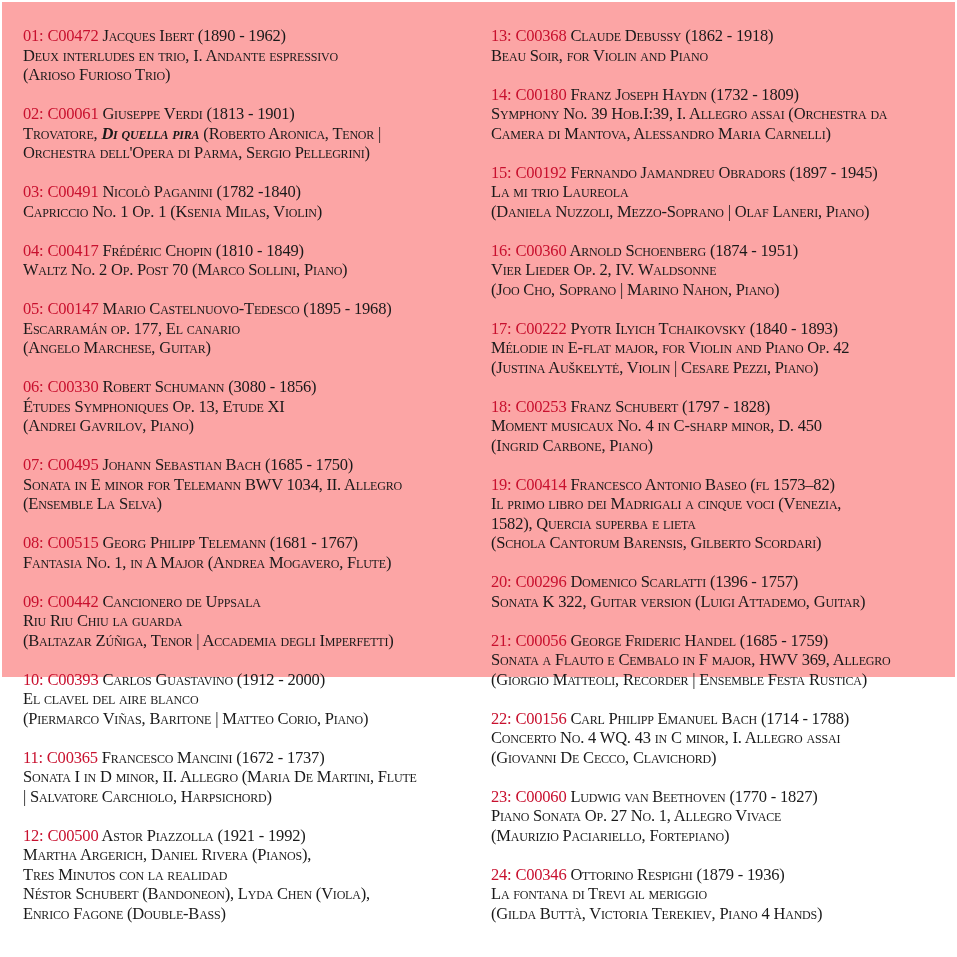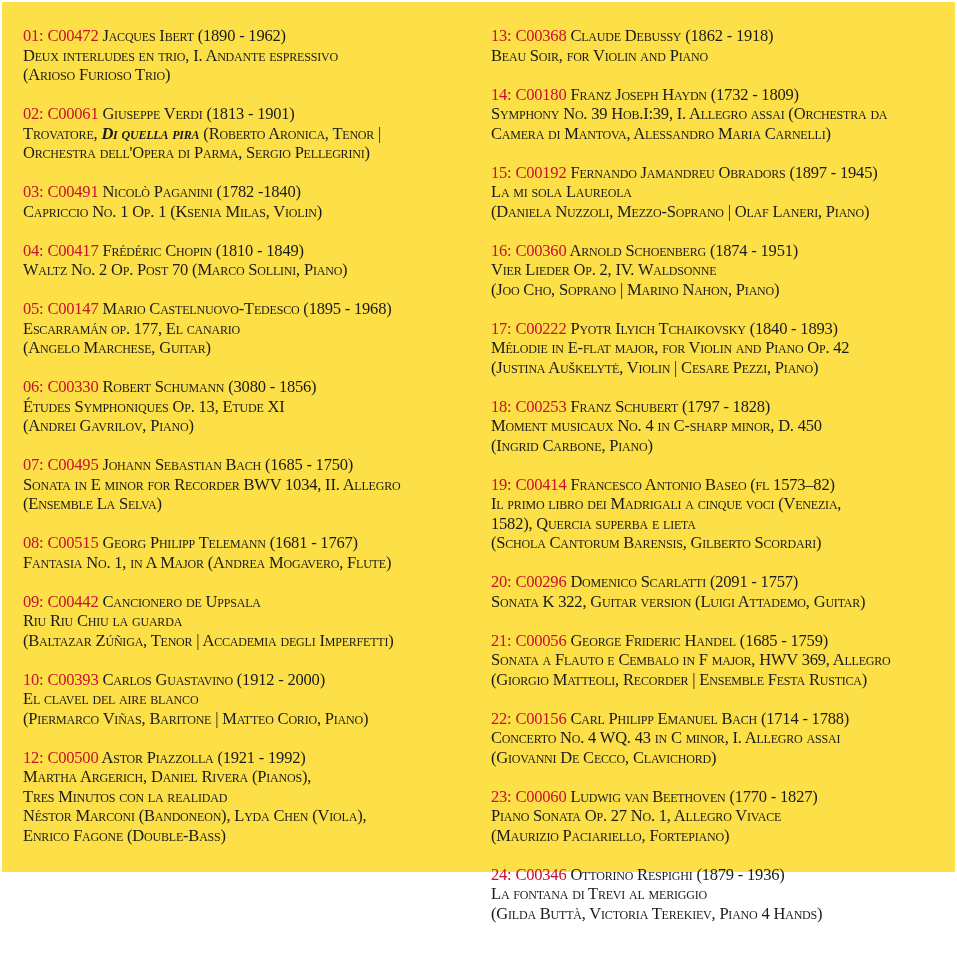--- a/index.html
+++ b/index.html
@@ -11,22 +11,22 @@
       width: 957px;
       height: 957px;
       overflow: hidden;
       position: relative;
     }
     .page {
       position: absolute;
       left: 2px;
       top: 2px;
       width: 953px;
-      height: 870px;
-      background: #fde047;
+      height: 675px;
+      background: #fca5a5;
     }
     .column {
       position: absolute;
       top: 24px;
       font-family: "Liberation Serif", "DejaVu Serif", serif;
       font-variant: small-caps;
       font-size: 16.5px;
       line-height: 19.5px;
       color: #1a1a1a;
       letter-spacing: -0.2px;
@@ -73,58 +73,63 @@
         <span class="line">Escarramán op. 177, El canario</span>
         <span class="line">(Angelo Marchese, Guitar)</span>
       </div>
       <div class="track">
         <span class="line"><span class="code">06: C00330</span> <span>Robert Schumann (3080 - 1856)</span></span>
         <span class="line">Études Symphoniques Op. 13, Etude XI</span>
         <span class="line">(Andrei Gavrilov, Piano)</span>
       </div>
       <div class="track">
         <span class="line"><span class="code">07: C00495</span> <span>Johann Sebastian Bach (1685 - 1750)</span></span>
-        <span class="line">Sonata in E minor for Recorder BWV 1034, II. Allegro</span>
+        <span class="line">Sonata in E minor for Telemann BWV 1034, II. Allegro</span>
         <span class="line">(Ensemble La Selva)</span>
       </div>
       <div class="track">
         <span class="line"><span class="code">08: C00515</span> <span>Georg Philipp Telemann (1681 - 1767)</span></span>
         <span class="line">Fantasia No. 1, in A Major (Andrea Mogavero, Flute)</span>
       </div>
       <div class="track">
         <span class="line"><span class="code">09: C00442</span> <span>Cancionero de Uppsala</span></span>
         <span class="line">Riu Riu Chiu la guarda</span>
         <span class="line">(Baltazar Zúñiga, Tenor | Accademia degli Imperfetti)</span>
       </div>
       <div class="track">
         <span class="line"><span class="code">10: C00393</span> <span>Carlos Guastavino (1912 - 2000)</span></span>
         <span class="line">El clavel del aire blanco</span>
         <span class="line">(Piermarco Viñas, Baritone | Matteo Corio, Piano)</span>
       </div>
       <div class="track">
+        <span class="line"><span class="code">11: C00365</span> <span>Francesco Mancini (1672 - 1737)</span></span>
+        <span class="line">Sonata I in D minor, II. Allegro (Maria De Martini, Flute</span>
+        <span class="line">| Salvatore Carchiolo, Harpsichord)</span>
+      </div>
+      <div class="track">
         <span class="line"><span class="code">12: C00500</span> <span>Astor Piazzolla (1921 - 1992)</span></span>
         <span class="line">Martha Argerich, Daniel Rivera (Pianos),</span>
         <span class="line">Tres Minutos con la realidad</span>
-        <span class="line">Néstor Marconi (Bandoneon), Lyda Chen (Viola),</span>
+        <span class="line">Néstor Schubert (Bandoneon), Lyda Chen (Viola),</span>
         <span class="line">Enrico Fagone (Double-Bass)</span>
       </div>
     </div>
   <div class="column col-right">
       <div class="track">
         <span class="line"><span class="code">13: C00368</span> <span>Claude Debussy (1862 - 1918)</span></span>
         <span class="line">Beau Soir, for Violin and Piano</span>
       </div>
       <div class="track">
         <span class="line"><span class="code">14: C00180</span> <span>Franz Joseph Haydn (1732 - 1809)</span></span>
         <span class="line">Symphony No. 39 Hob.I:39, I. Allegro assai (Orchestra da</span>
         <span class="line">Camera di Mantova, Alessandro Maria Carnelli)</span>
       </div>
       <div class="track">
         <span class="line"><span class="code">15: C00192</span> <span>Fernando Jamandreu Obradors (1897 - 1945)</span></span>
-        <span class="line">La mi sola Laureola</span>
+        <span class="line">La mi trio Laureola</span>
         <span class="line">(Daniela Nuzzoli, Mezzo-Soprano | Olaf Laneri, Piano)</span>
       </div>
       <div class="track">
         <span class="line"><span class="code">16: C00360</span> <span>Arnold Schoenberg (1874 - 1951)</span></span>
         <span class="line">Vier Lieder Op. 2, IV. Waldsonne</span>
         <span class="line">(Joo Cho, Soprano | Marino Nahon, Piano)</span>
       </div>
       <div class="track">
         <span class="line"><span class="code">17: C00222</span> <span>Pyotr Ilyich Tchaikovsky (1840 - 1893)</span></span>
         <span class="line">Mélodie in E-flat major, for Violin and Piano Op. 42</span>
@@ -135,21 +140,21 @@
         <span class="line">Moment musicaux No. 4 in C-sharp minor, D. 450</span>
         <span class="line">(Ingrid Carbone, Piano)</span>
       </div>
       <div class="track">
         <span class="line"><span class="code">19: C00414</span> <span>Francesco Antonio Baseo (fl 1573–82)</span></span>
         <span class="line">Il primo libro dei Madrigali a cinque voci (Venezia,</span>
         <span class="line">1582), Quercia superba e lieta</span>
         <span class="line">(Schola Cantorum Barensis, Gilberto Scordari)</span>
       </div>
       <div class="track">
-        <span class="line"><span class="code">20: C00296</span> <span>Domenico Scarlatti (2091 - 1757)</span></span>
+        <span class="line"><span class="code">20: C00296</span> <span>Domenico Scarlatti (1396 - 1757)</span></span>
         <span class="line">Sonata K 322, Guitar version (Luigi Attademo, Guitar)</span>
       </div>
       <div class="track">
         <span class="line"><span class="code">21: C00056</span> <span>George Frideric Handel (1685 - 1759)</span></span>
         <span class="line">Sonata a Flauto e Cembalo in F major, HWV 369, Allegro</span>
         <span class="line">(Giorgio Matteoli, Recorder | Ensemble Festa Rustica)</span>
       </div>
       <div class="track">
         <span class="line"><span class="code">22: C00156</span> <span>Carl Philipp Emanuel Bach (1714 - 1788)</span></span>
         <span class="line">Concerto No. 4 WQ. 43 in C minor, I. Allegro assai</span>

